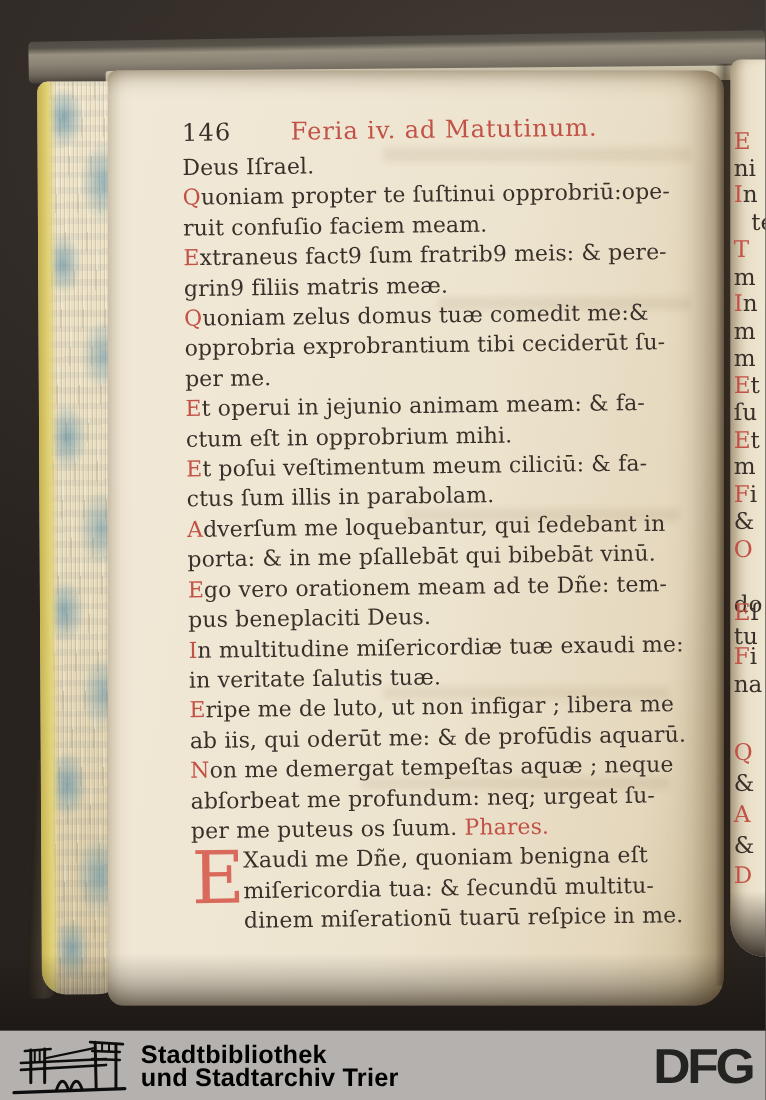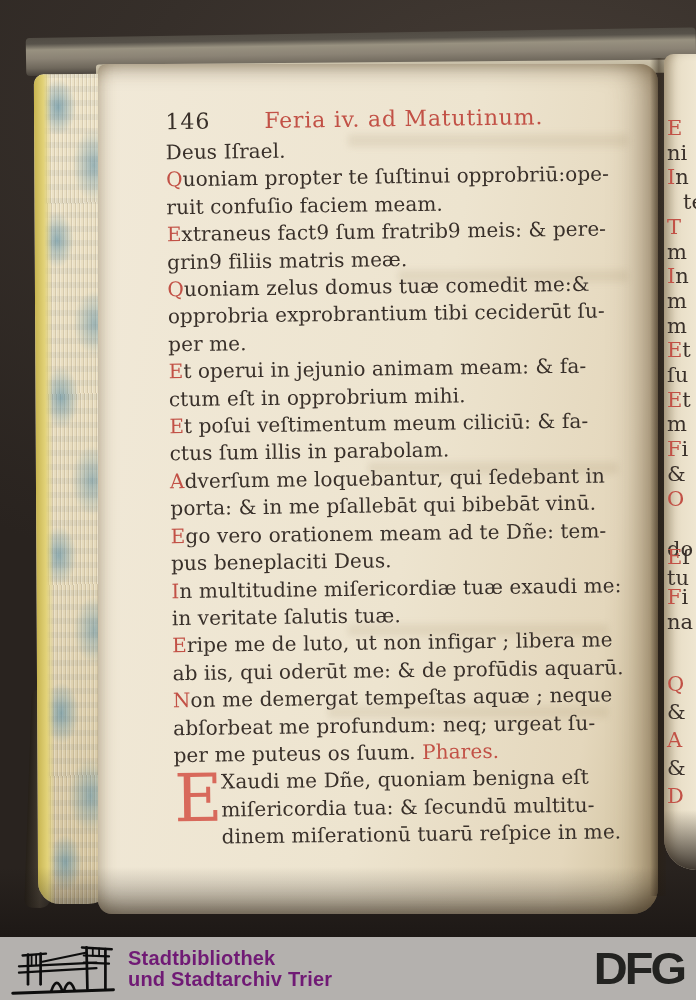--- a/index.html
+++ b/index.html
@@ -68,21 +68,21 @@
   .running-header{color:var(--rubric,#c25146);margin-left:54px;letter-spacing:.8px;}
   .verse{margin:0;font-size:20px;line-height:27.4px;white-space:nowrap;letter-spacing:.1px;}
   .red{color:var(--rubric,#c25146);}
   .drop-cap{float:left;width:40px;height:52px;font-size:66px;line-height:54px;
          color:var(--dropcap,#d8695b);margin:3px 7px 0 0;text-align:center;}
   
   .banner{position:absolute;left:0;top:937px;width:696px;height:63px;background:#b4b1ae;
          display:flex;align-items:center;padding:0 10px;box-sizing:border-box;
          font-family:"Liberation Sans", sans-serif;}
   .logo-svg{flex:none;margin-right:10px;}
-  .lib-name{font-weight:bold;font-size:20px;line-height:21px;color:#701a75;letter-spacing:.2px;}
+  .lib-name{font-weight:bold;font-size:23px;line-height:21px;color:#000000;letter-spacing:.2px;}
   .flex-spacer{flex:1;}
   .funding{text-align:right;font-weight:bold;font-size:13.5px;line-height:16px;color:#242423;margin-right:13px;}
   .dfg{font-weight:bold;font-size:47px;line-height:47px;letter-spacing:-3px;color:#232321;
          transform:scaleY(.95);margin-right:2px;}
 </style>
 </head>
 <body>
 
 <div class="stage">
   <div class="photo">

